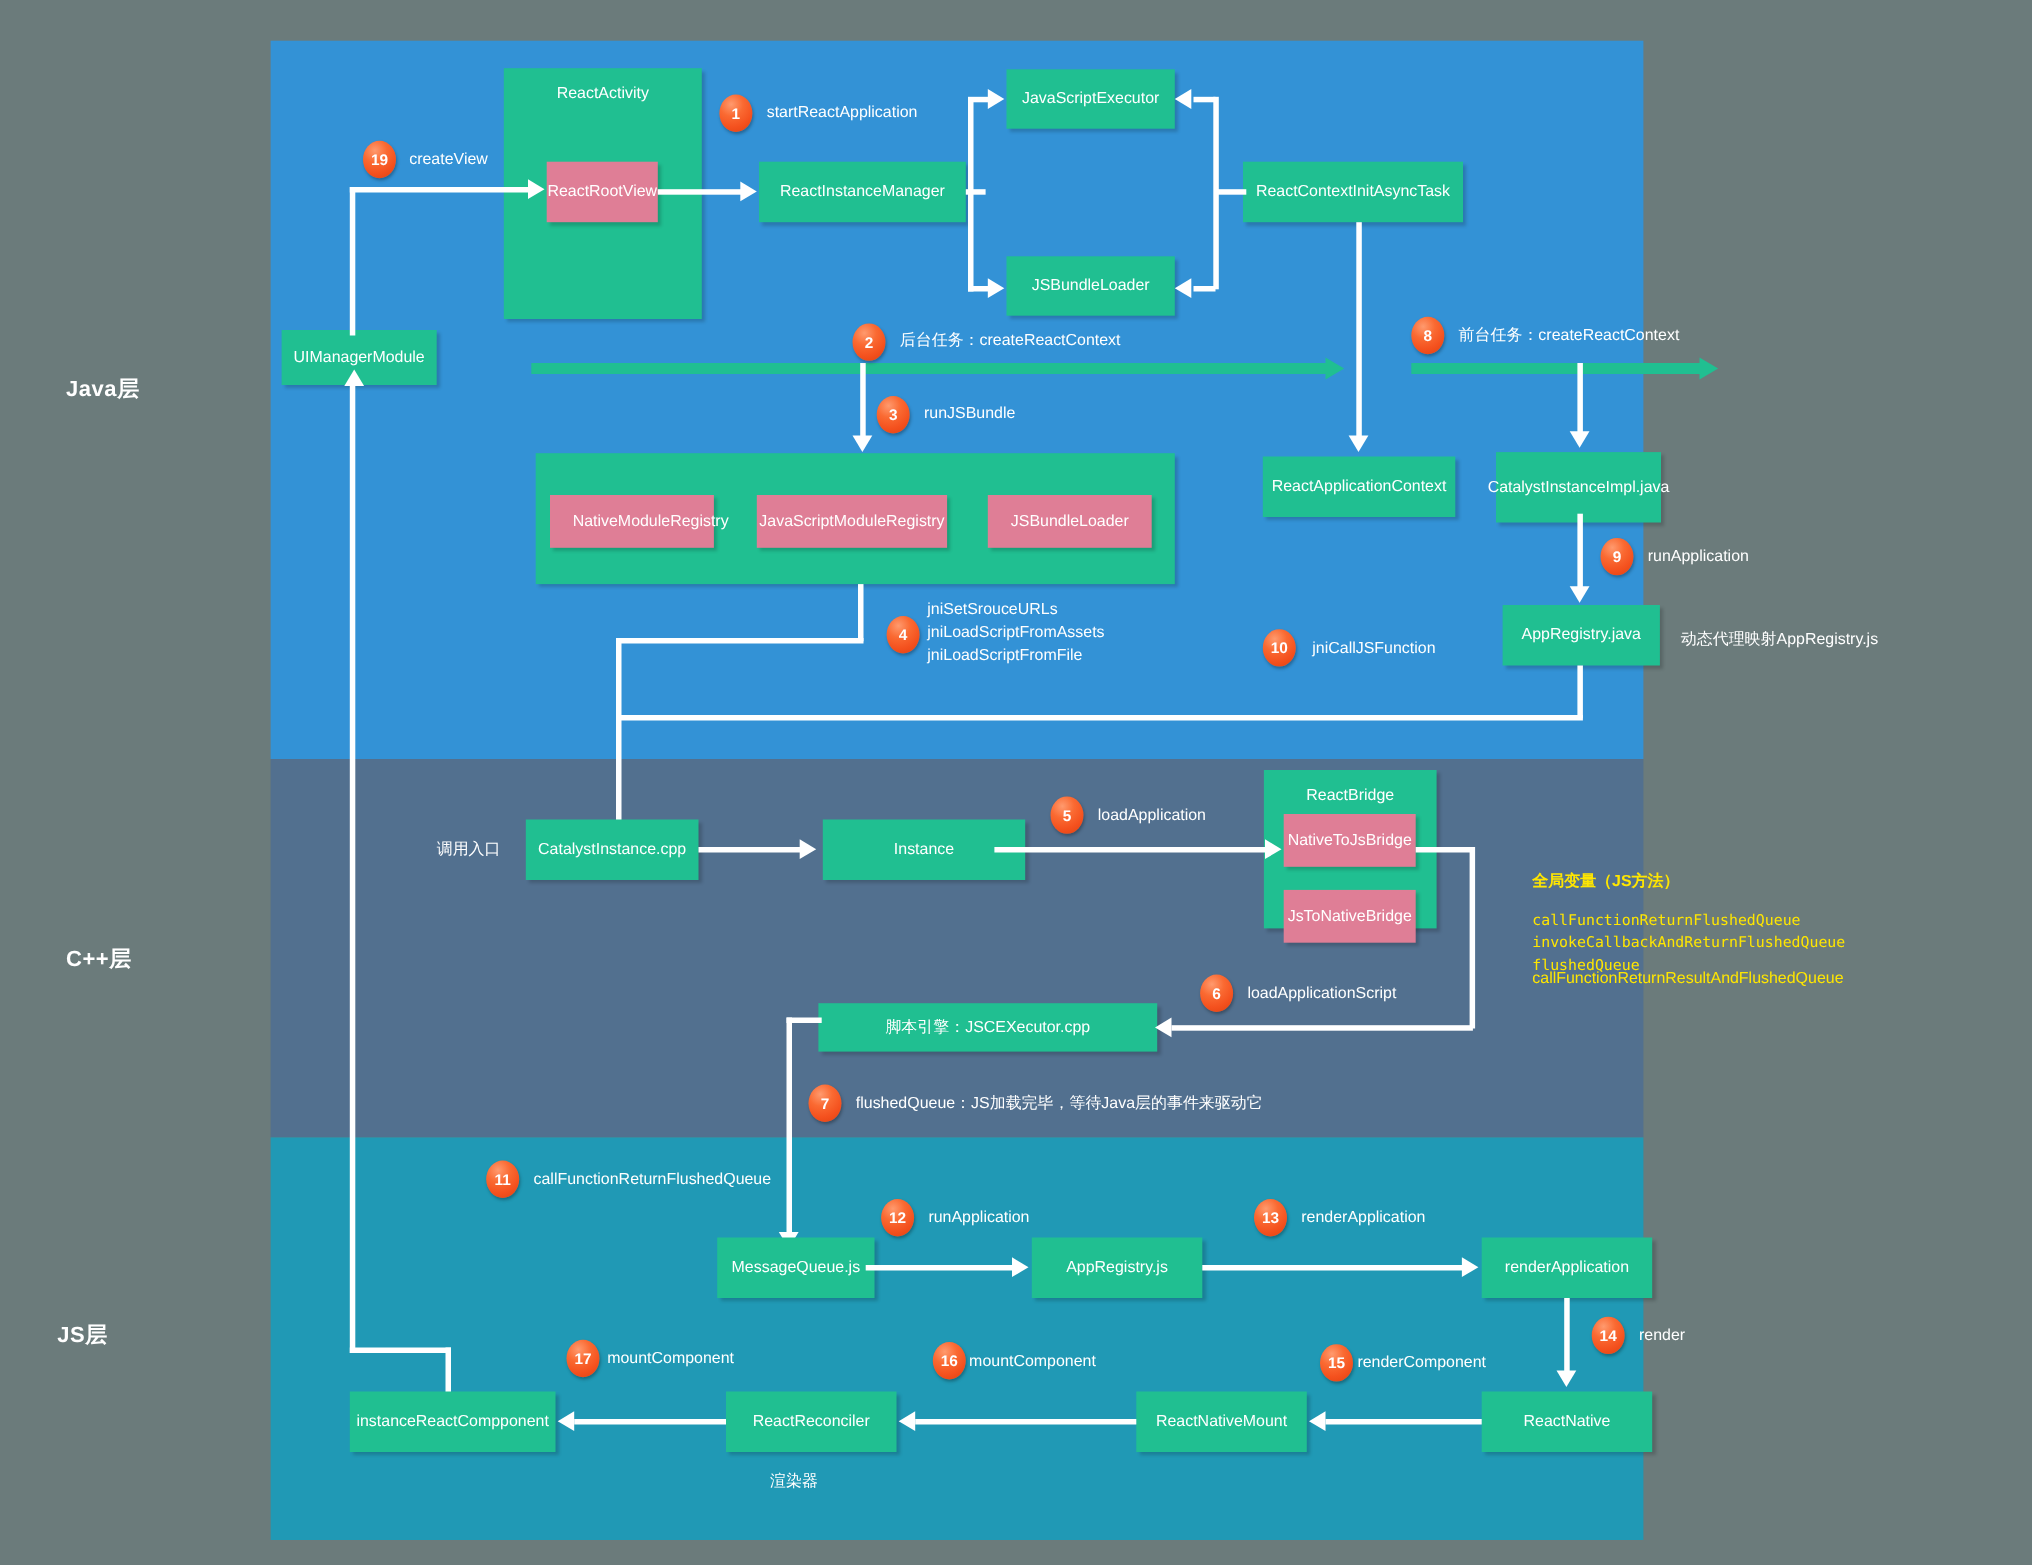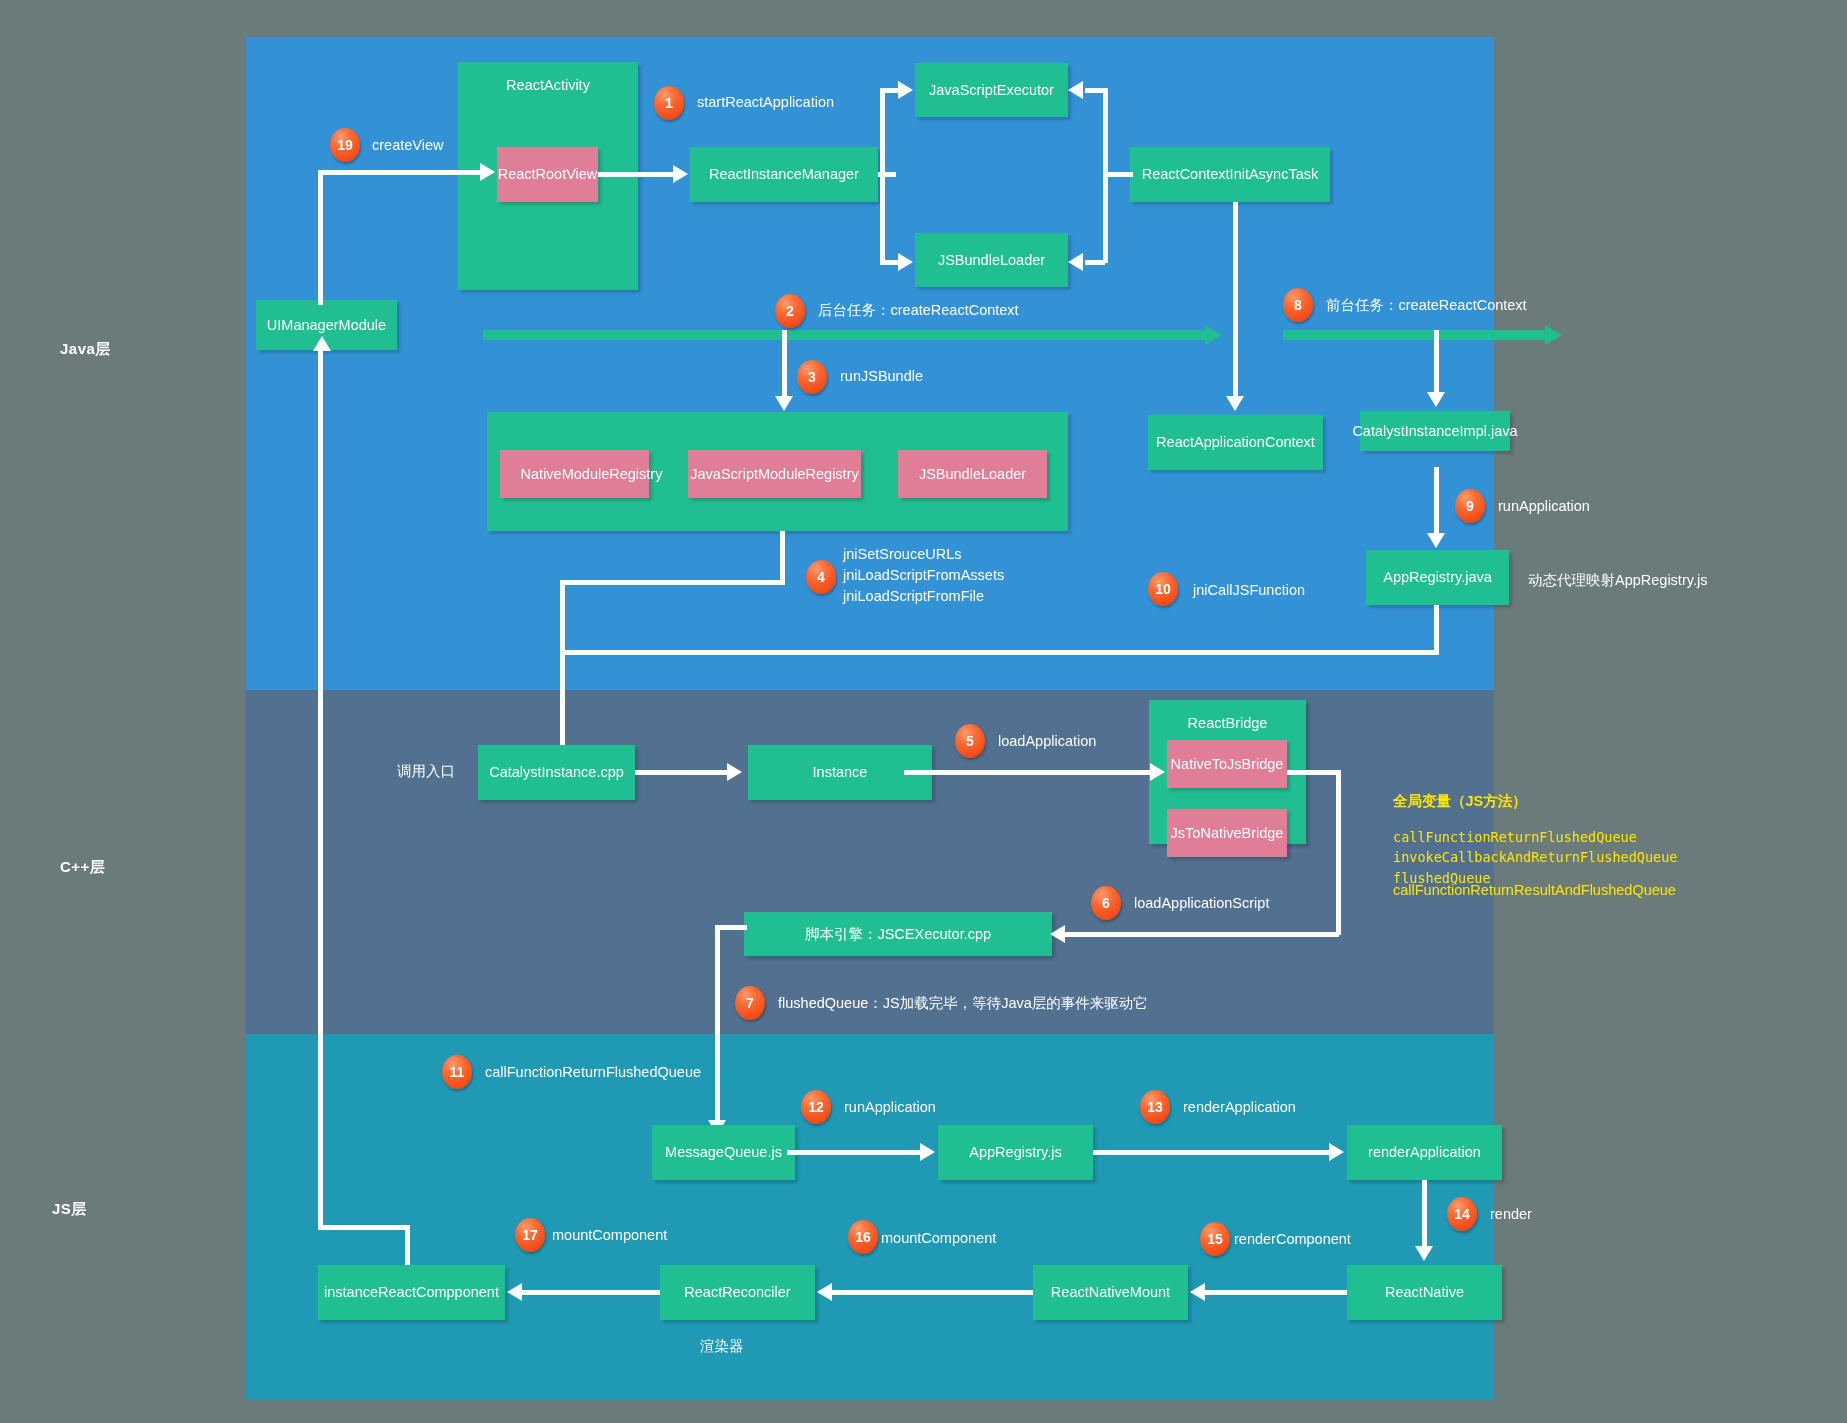--- a/index.html
+++ b/index.html
@@ -7,21 +7,21 @@
        font-family:"Liberation Sans","DejaVu Sans",sans-serif;
        -webkit-font-smoothing:antialiased;}
   #canvas{position:absolute;left:0;top:0;width:1847px;height:1423px;overflow:hidden;}
 
   
   .band{position:absolute;}
   .band-java{left:246px;top:37px;width:1248px;height:653px;background:#3392d6;}
   .band-cpp{left:246px;top:690px;width:1248px;height:344px;background:#52708f;}
   .band-js{left:246px;top:1034px;width:1248px;height:366px;background:#2099b5;}
 
-  .layer-label{position:absolute;color:#ffffff;font-size:15px;font-weight:bold;
+  .layer-label{position:absolute;color:#ffffff;font-size:20px;font-weight:bold;
                letter-spacing:.5px;}
 
   
   .box{position:absolute;box-sizing:border-box;display:flex;align-items:center;
        justify-content:center;text-align:center;color:#fff;font-size:14.5px;
        line-height:1.25;padding:2px 6px;
        box-shadow:3px 3px 3px rgba(0,0,0,.18);}
   .green{background:#20bf91;}
   .pink{background:#df7e96;}
   .group{background:#20bf91;display:block;}
@@ -88,21 +88,21 @@
   <div class="box green" style="left:1130px;top:147px;width:200px;height:55px;">ReactContextInitAsyncTask</div>
 
   <div class="box green" style="left:256px;top:300px;width:141px;height:50px;">UIManagerModule</div>
 
   <div class="box group" style="left:487px;top:412px;width:581px;height:119px;"></div>
   <div class="box pink" style="left:500px;top:450px;width:149px;height:48px;padding-left:40px;">NativeModuleRegistry</div>
   <div class="box pink" style="left:688px;top:450px;width:173px;height:48px;">JavaScriptModuleRegistry</div>
   <div class="box pink" style="left:898px;top:450px;width:149px;height:48px;">JSBundleLoader</div>
 
   <div class="box green" style="left:1148px;top:415px;width:175px;height:55px;">ReactApplicationContext</div>
-  <div class="box green" style="left:1360px;top:411px;width:150px;height:40px;">CatalystInstanceImpl.java</div>
+  <div class="box green" style="left:1360px;top:411px;width:150px;height:64px;">CatalystInstanceImpl.java</div>
   <div class="box green" style="left:1366px;top:550px;width:143px;height:55px;">AppRegistry.java</div>
 
   <div class="note" style="left:1528px;top:571px;">动态代理映射AppRegistry.js</div>
 
   <div class="ln lnv" style="left:318px;top:350px;height:880px;"></div>
   <div class="ln lnh" style="left:318px;top:1225px;width:92px;"></div>
   <div class="ln lnv" style="left:405px;top:1225px;height:60px;"></div>
   <div class="arr arr-u" style="left:313px;top:336px;"></div>
 
   <div class="ln lnh" style="left:318px;top:170px;width:162px;"></div>

